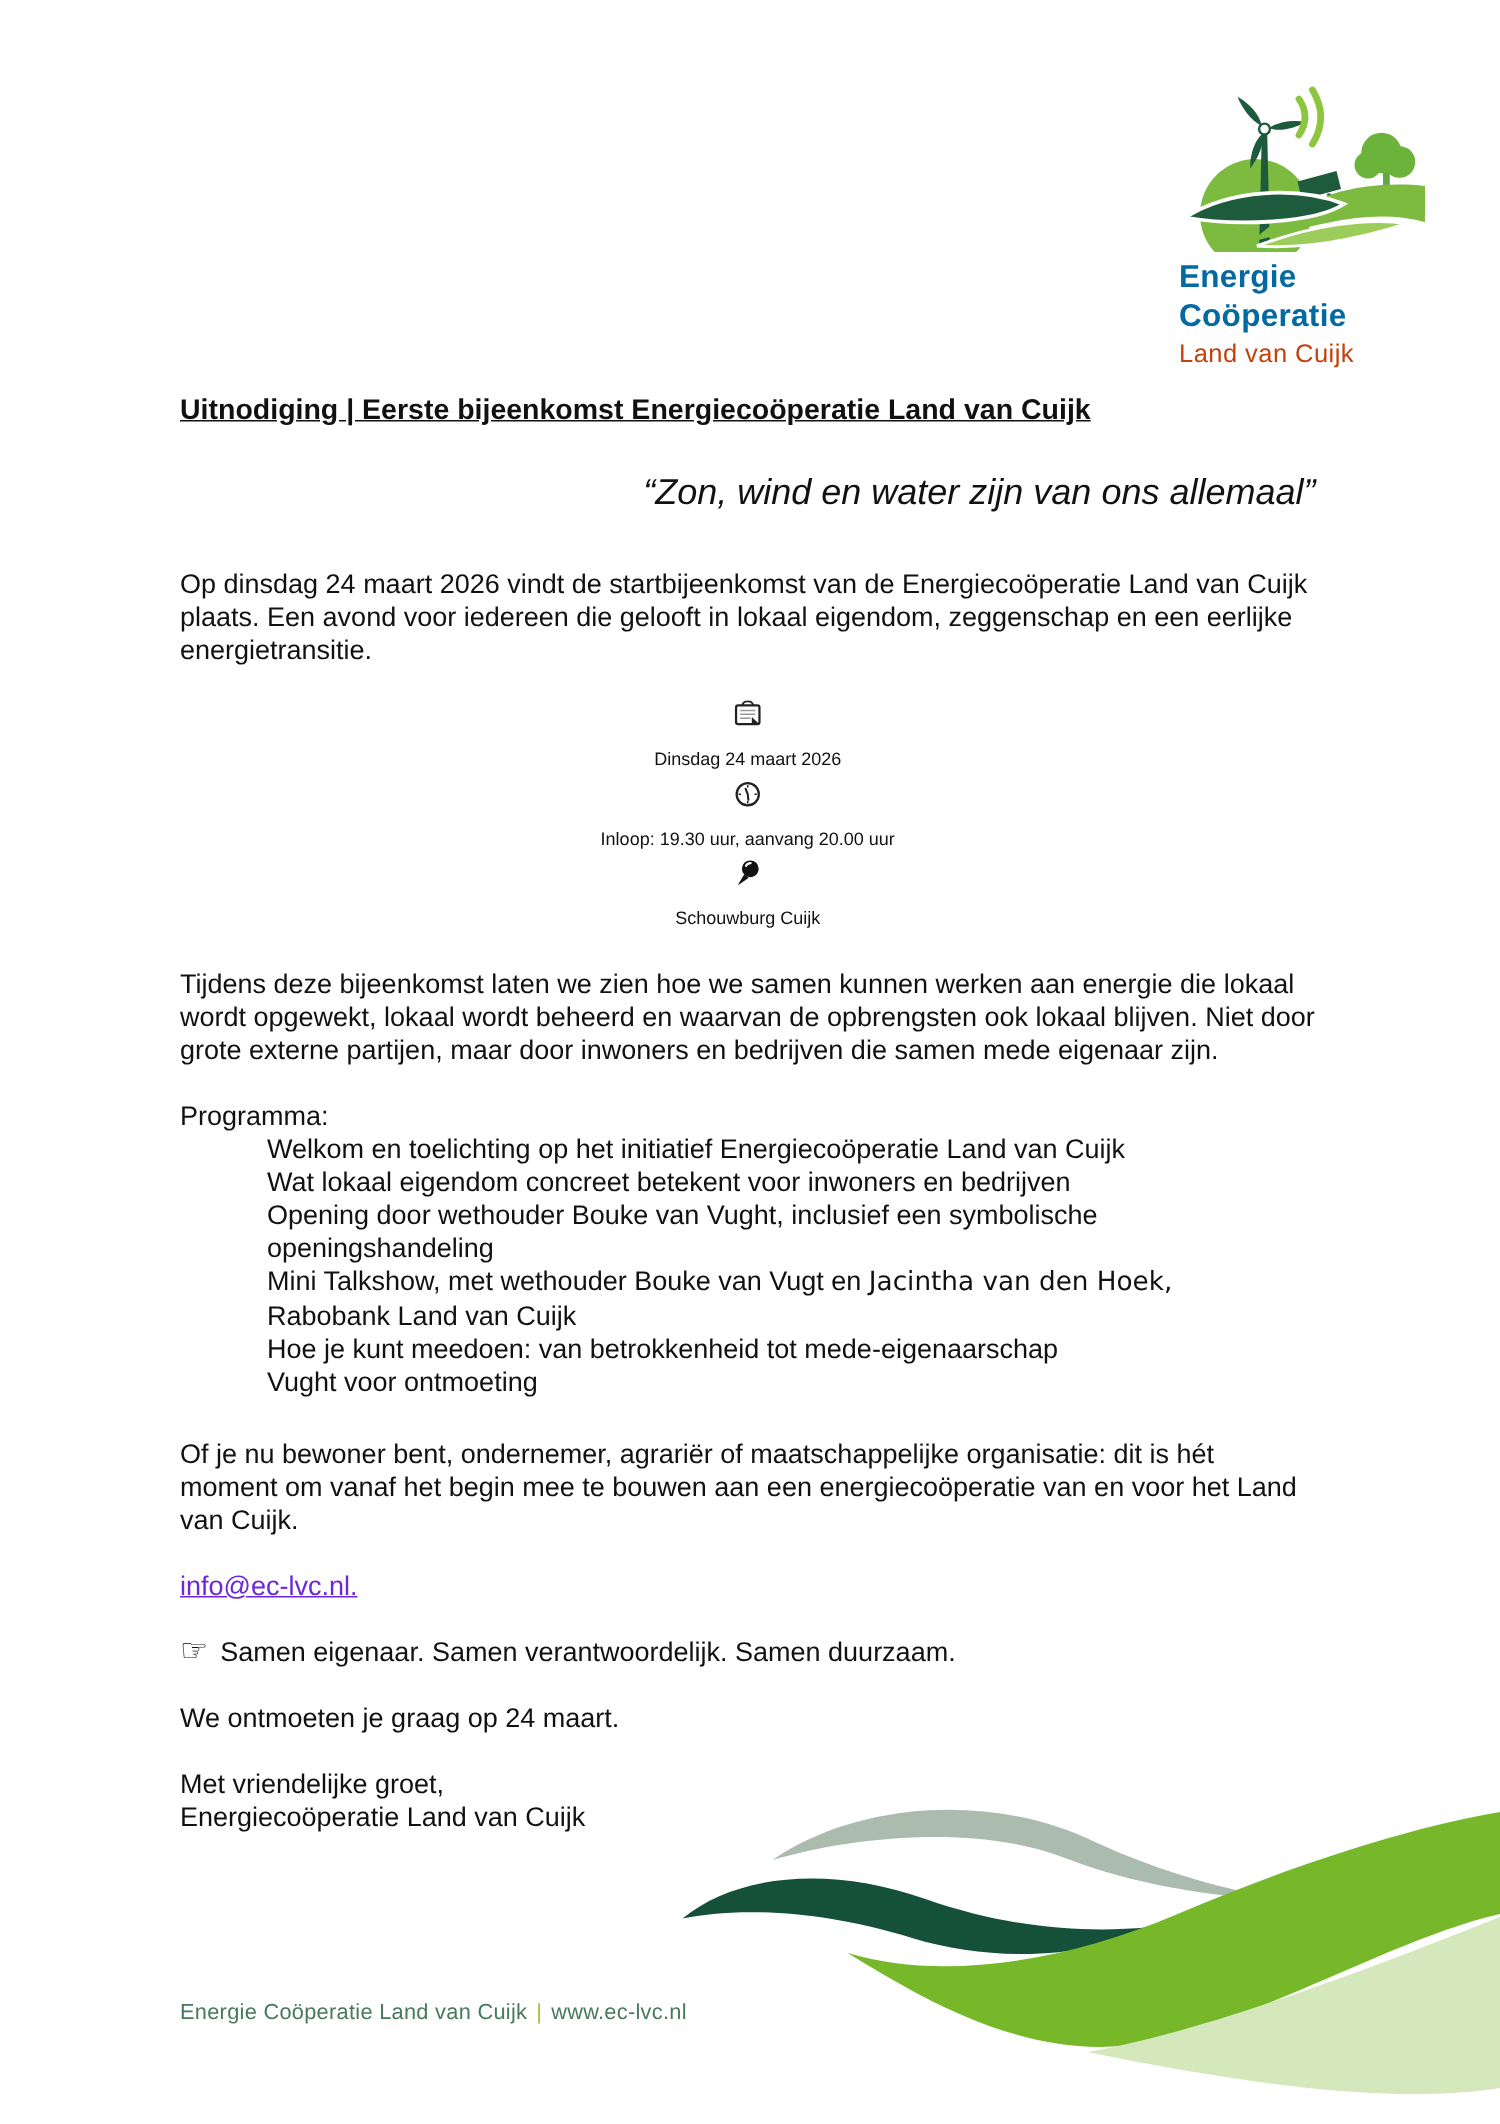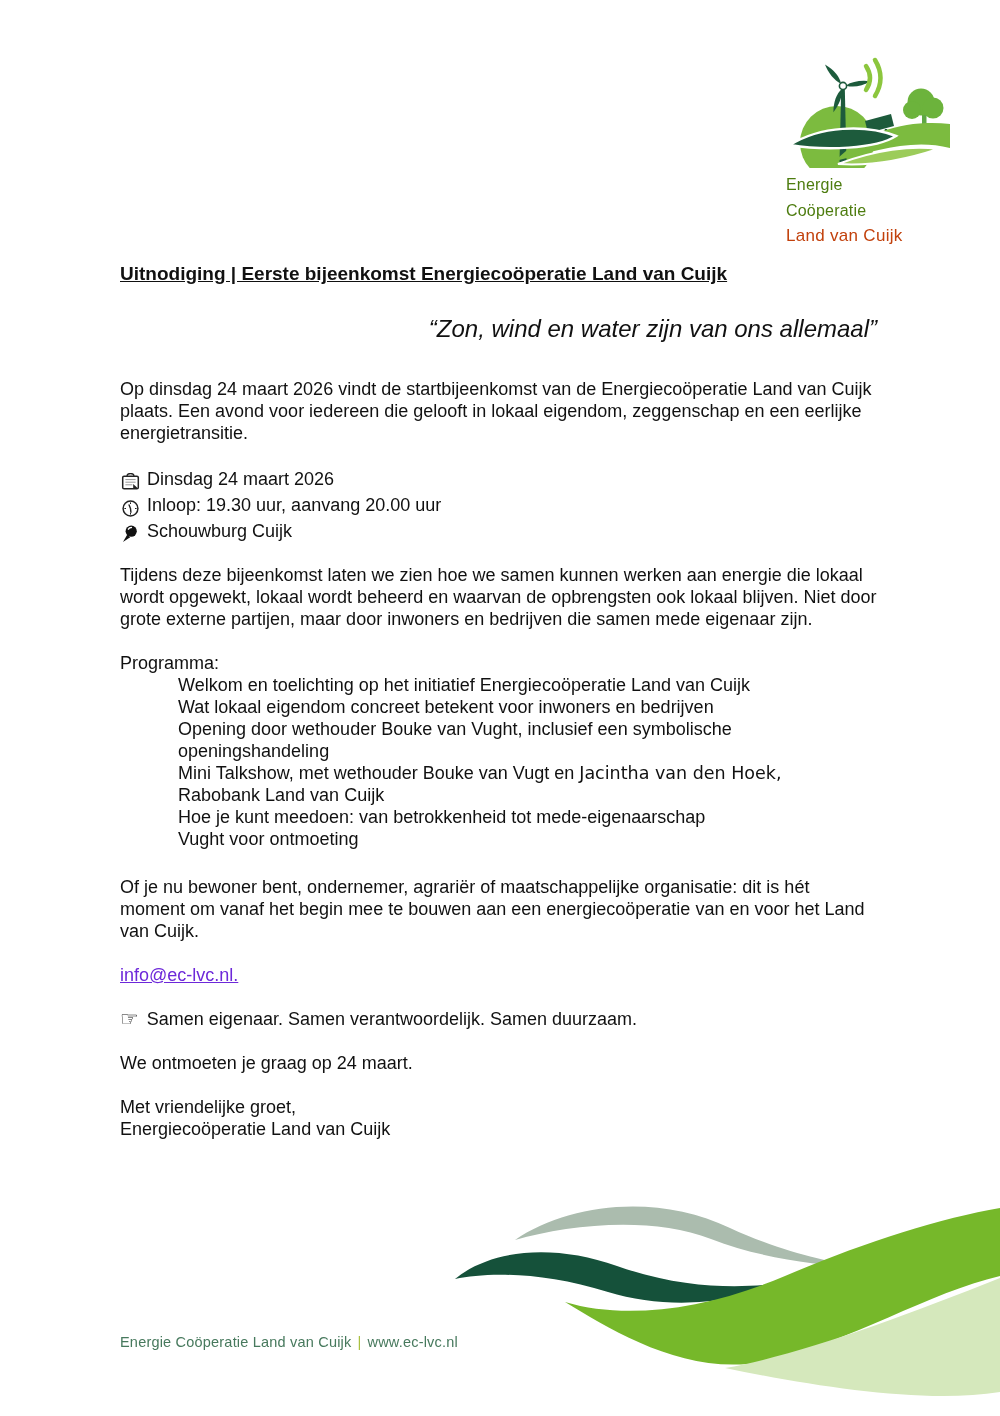--- a/index.html
+++ b/index.html
@@ -8,31 +8,31 @@
     width:1000px;height:1416px;
     background:#ffffff;
     font-family:"Liberation Sans", sans-serif;
     color:#111;
     overflow:hidden;
   }
   
   .logo{position:absolute;left:780px;top:50px;width:170px;}
   .logo svg{display:block;}
   .logo-line1,.logo-line2{
-    font-weight:normal;font-size:16px;line-height:26px;color:#4d7c0f;letter-spacing:.2px;
+    font-weight:bold;font-size:21px;line-height:26px;color:#0369a1;letter-spacing:.2px;
   }
   .logo-line3{font-size:17px;line-height:24px;color:#c2410c;letter-spacing:.3px;}
   .logo-text{margin-left:6px;margin-top:4px;}
   
   .content{position:absolute;left:120px;top:262px;width:757px;}
   .doc-title{font-size:19px;font-weight:bold;line-height:24px;margin:0 0 28px 0;text-decoration:underline;}
   .doc-quote{font-size:24px;font-style:italic;line-height:30px;margin:0 0 34px 0;text-align:right;}
   p.body{font-size:18px;line-height:22px;margin:0 0 22px 0;}
   .event-block{margin:0 0 20px 0;}
-  .event-line{display:flex;align-items:flex-end;font-size:18px;line-height:26px;gap:7px;}
+  .event-line{display:flex;align-items:center;font-size:12px;line-height:26px;gap:7px;flex-direction:column;}
   .event-line .ico{flex:0 0 20px;display:inline-flex;align-items:center;justify-content:center;}
   .program{margin:0 0 26px 0;}
   .program-heading{font-size:18px;line-height:22px;}
   .program-items{margin-left:58px;width:660px;}
   .program-item{font-size:18px;line-height:22px;}
   .alt-font{font-family:"DejaVu Sans", sans-serif;font-size:17.5px;}
   .register p{margin:0;}
   a.email-link{color:#6d28d9;text-decoration:underline;font-size:18px;line-height:22px;cursor:pointer;}
   .cta-line{display:flex;align-items:center;gap:8px;font-size:18px;line-height:22px;margin:22px 0 22px 0;}
   .hand-glyph{font-size:21px;line-height:20px;color:#111;}

